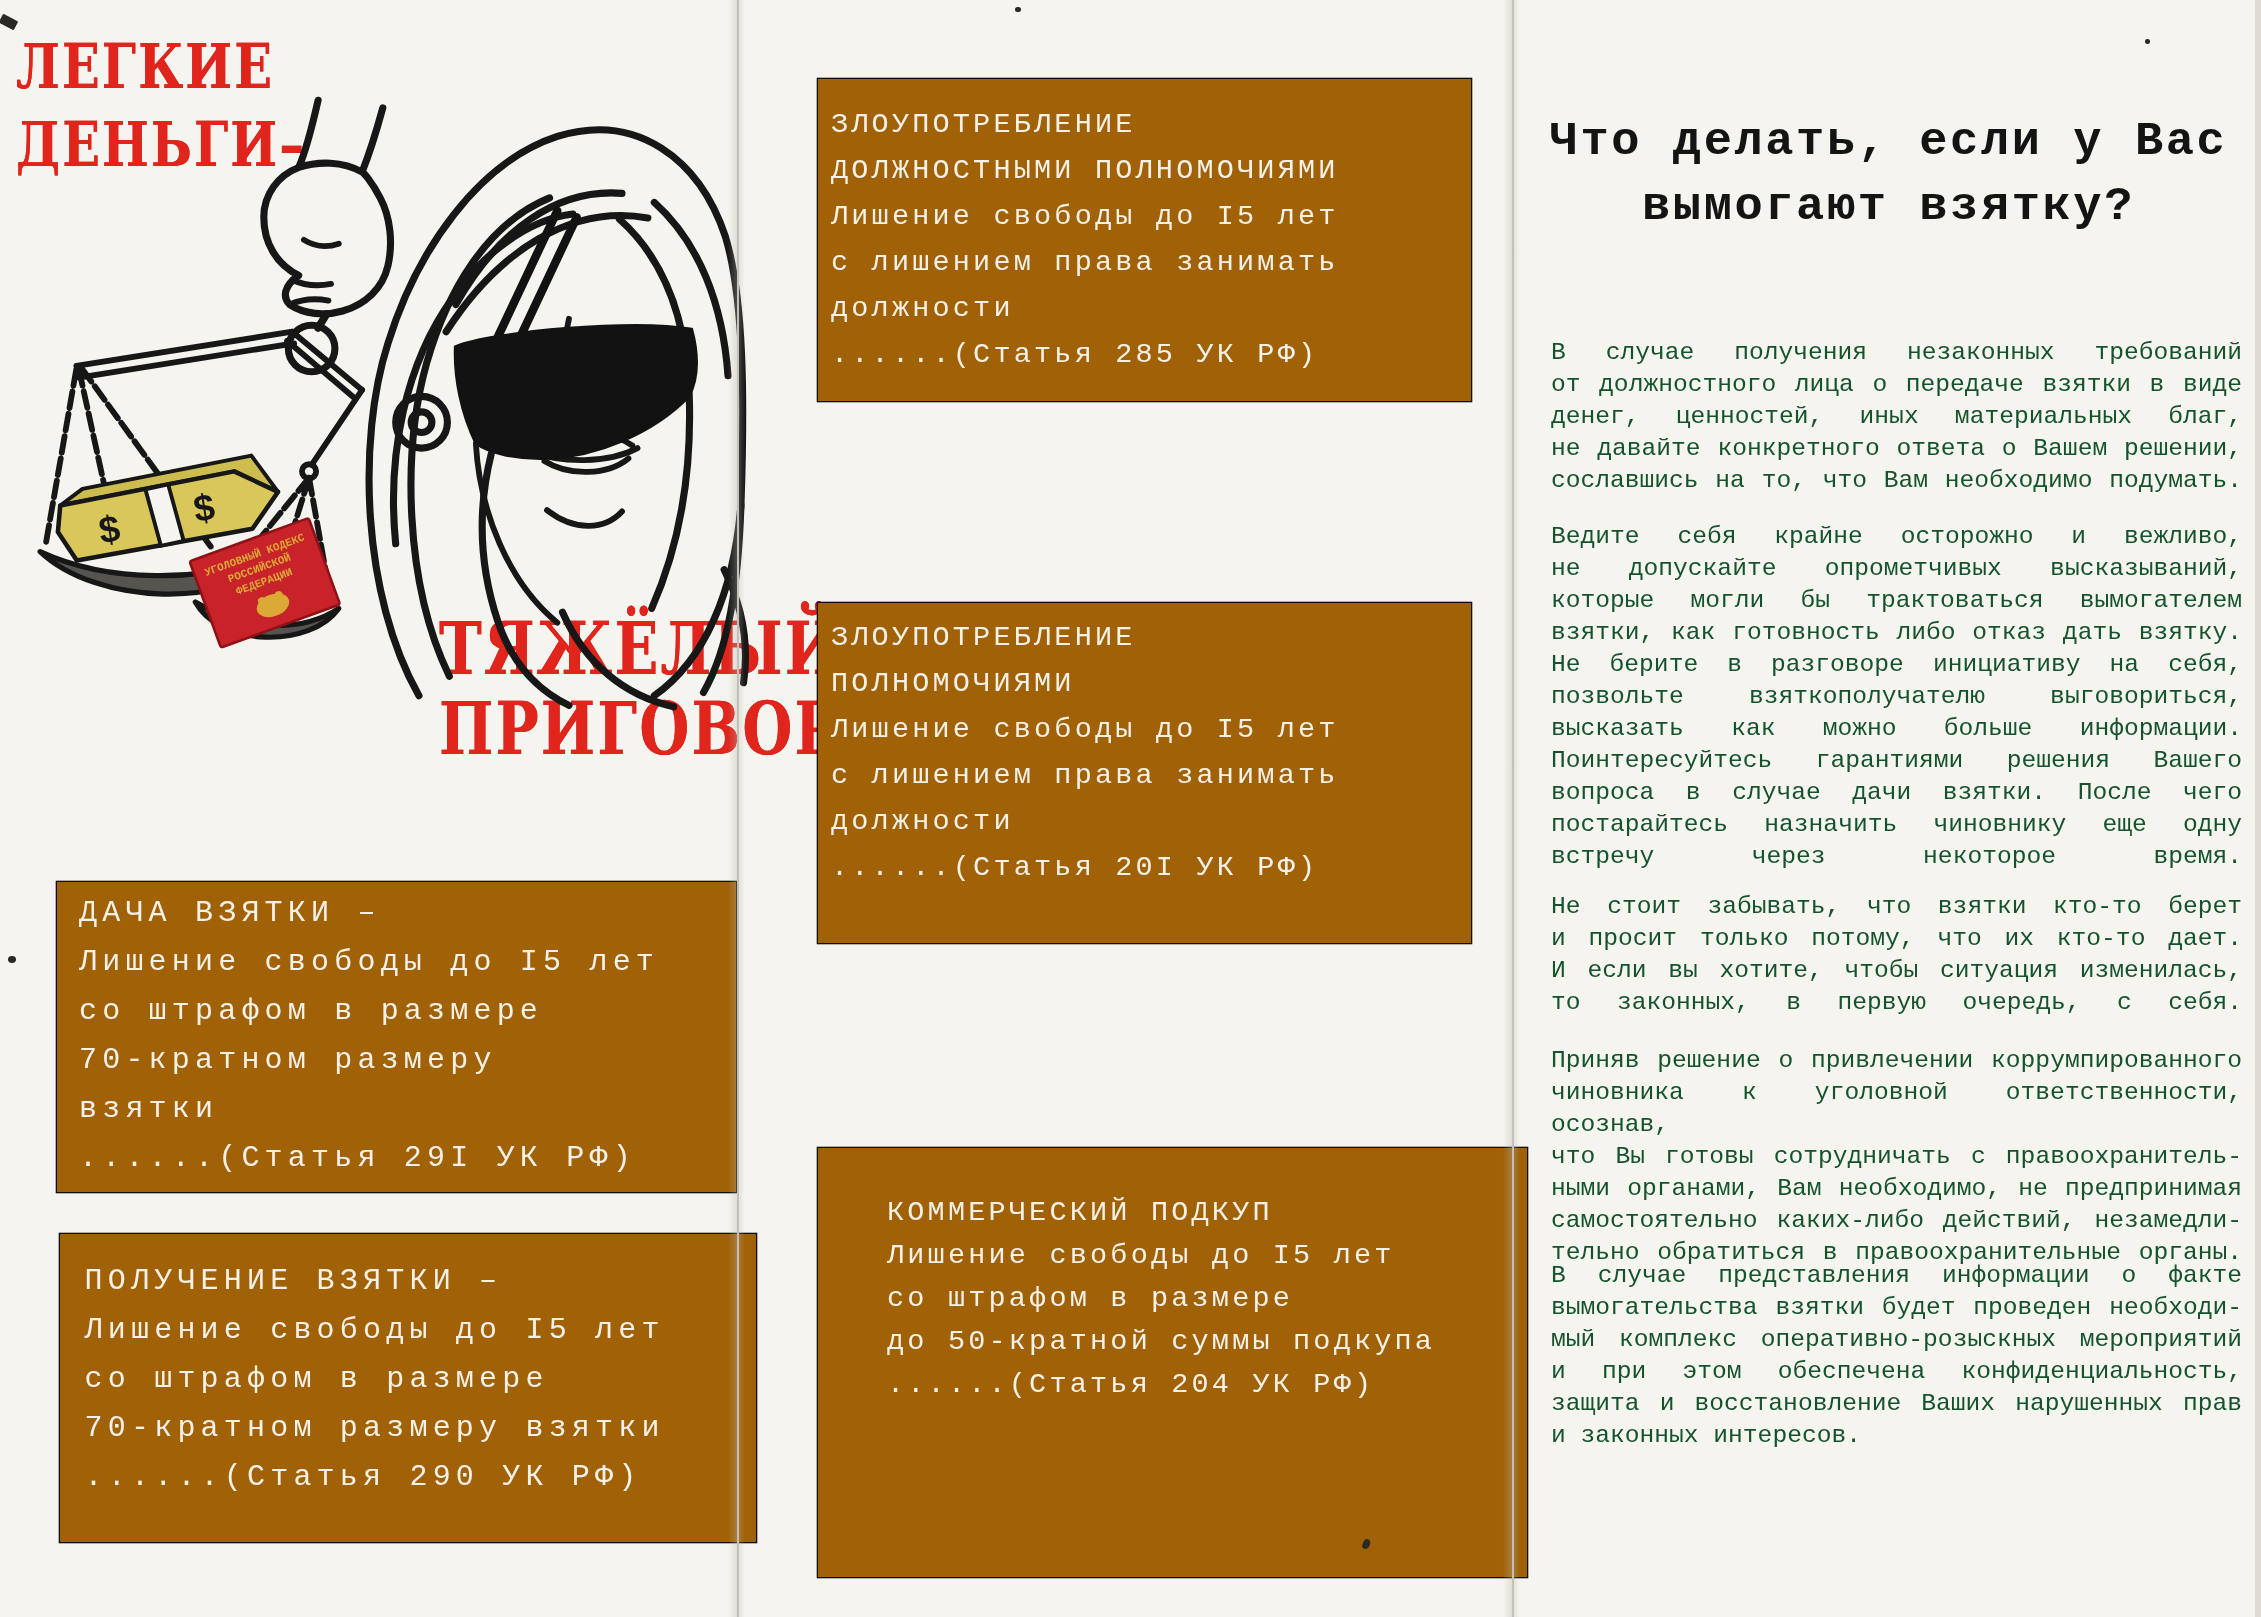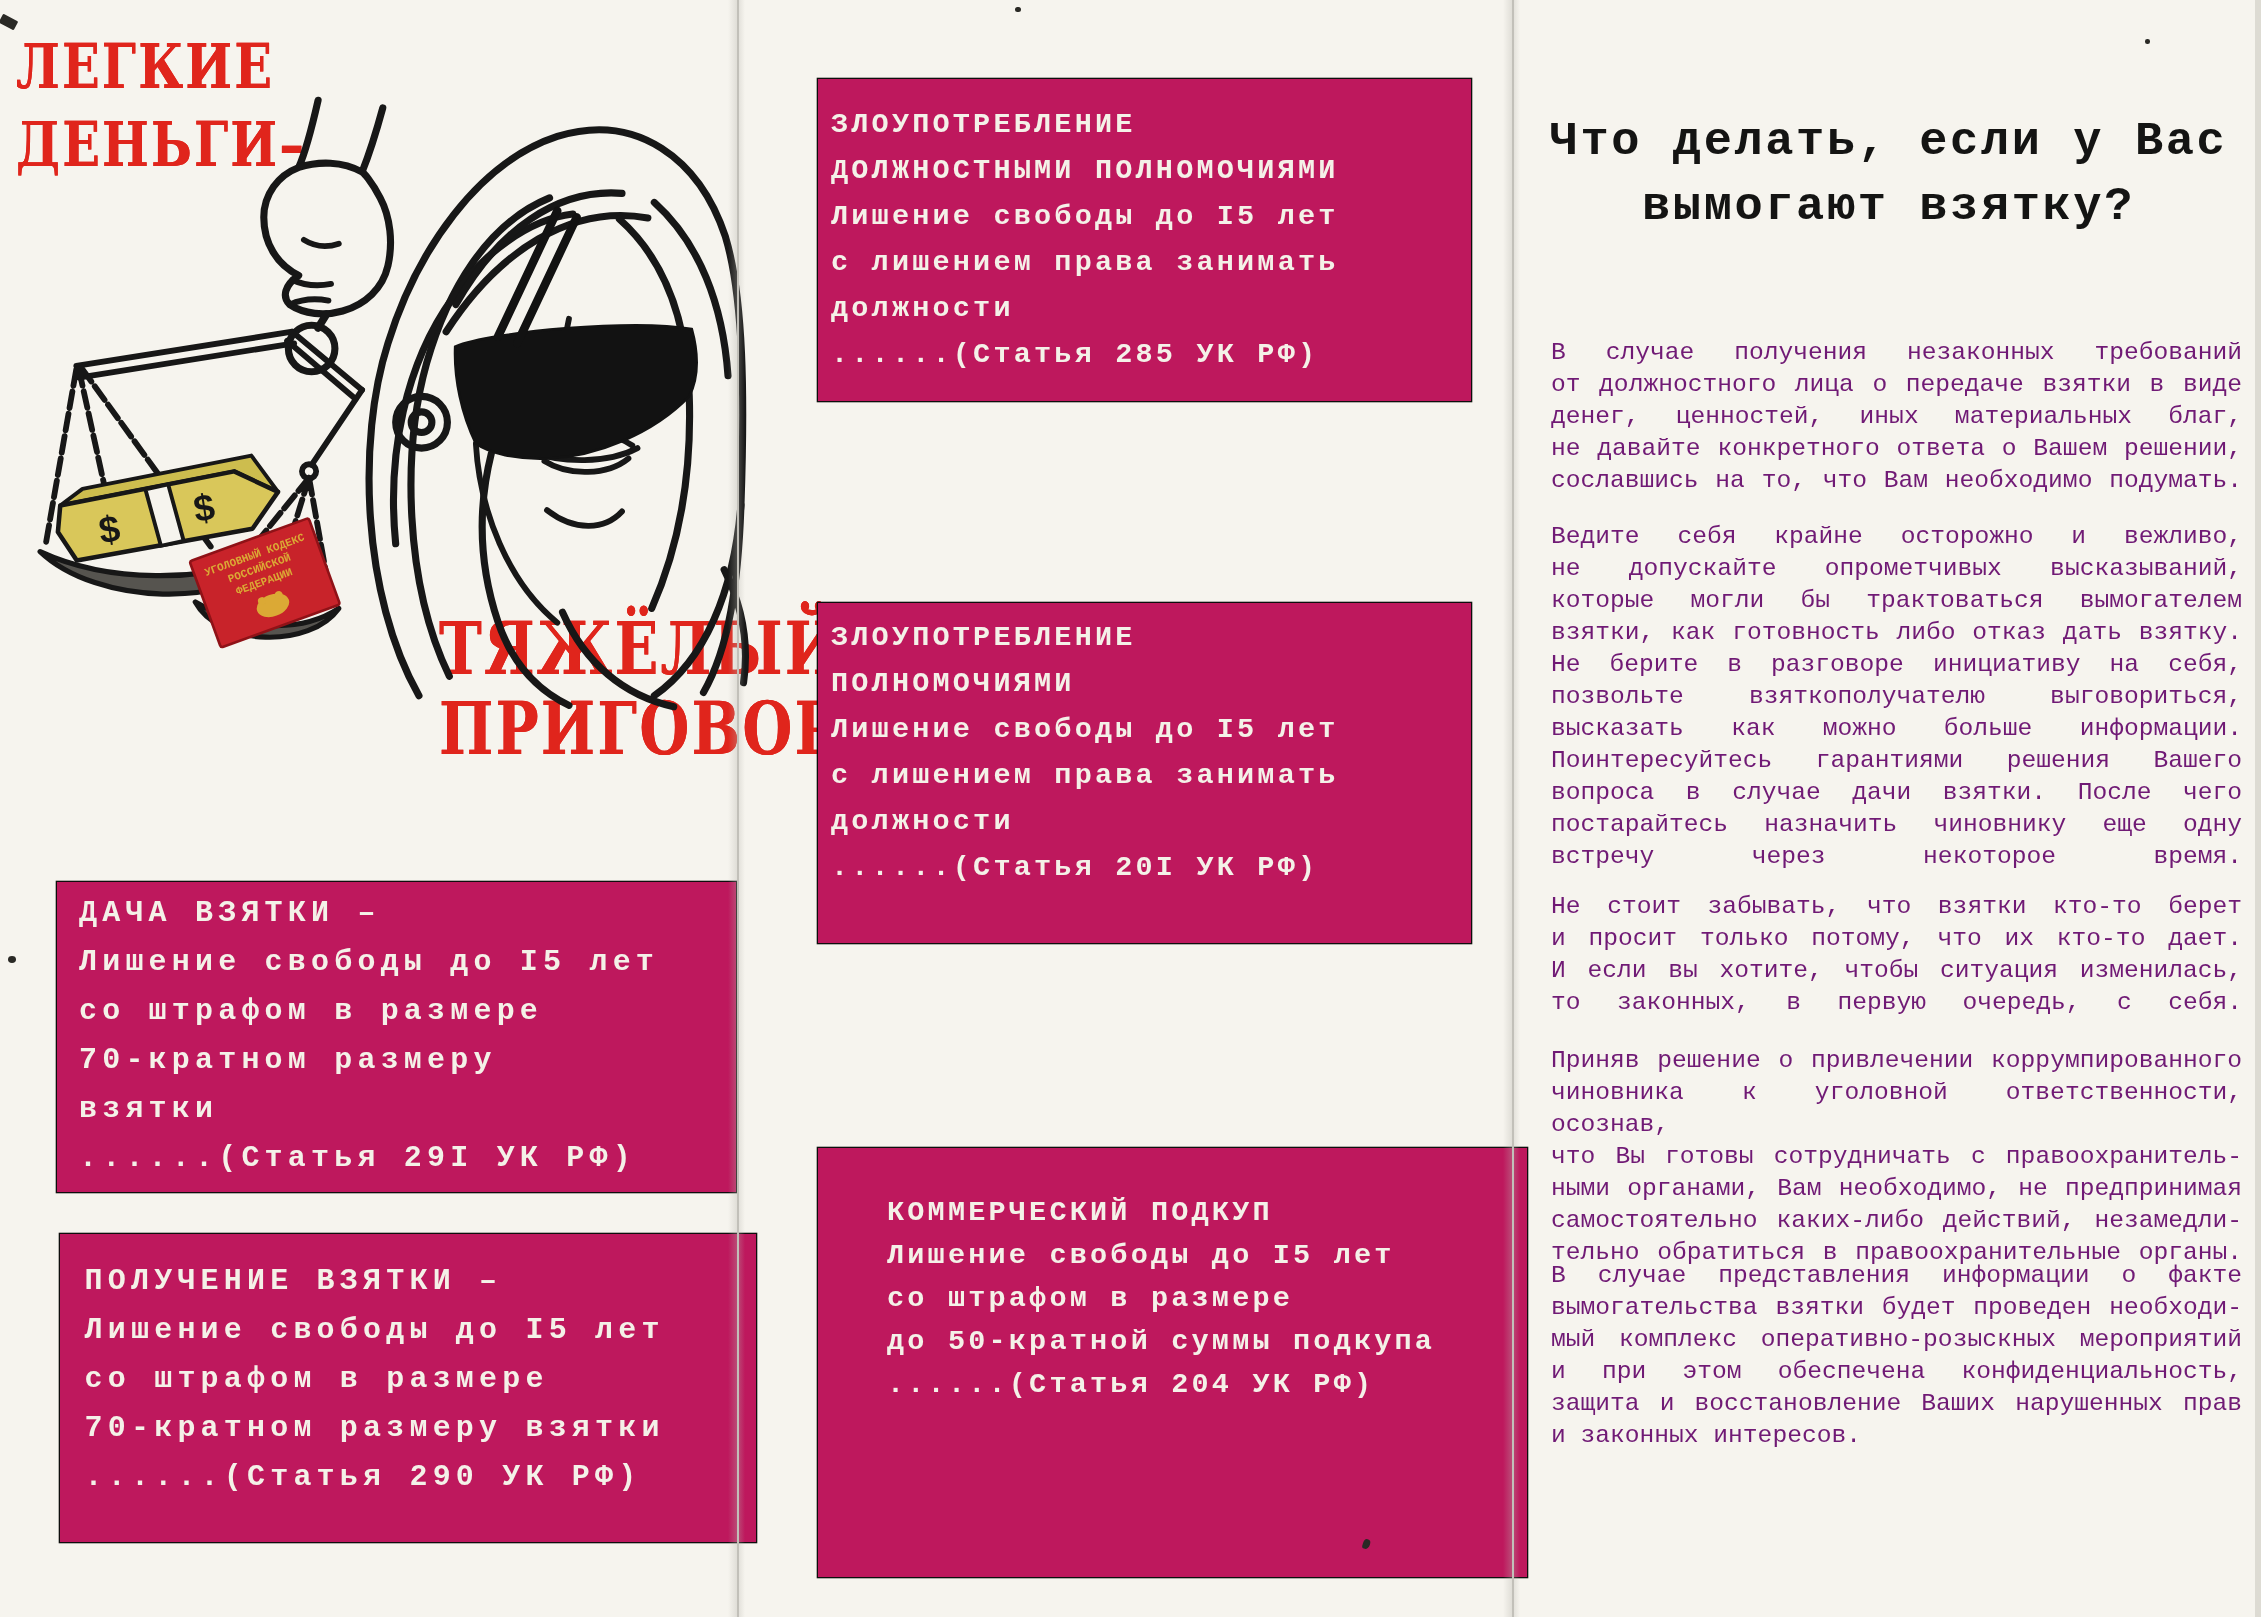--- a/index.html
+++ b/index.html
@@ -22,37 +22,37 @@
     font-weight:bold;color:#e0251c;
     transform:scaleX(.80);transform-origin:left top;
     letter-spacing:2.6px;white-space:nowrap;line-height:1;
     text-shadow:0 0 0.6px #e0251c;
   }
   .hl-small{font-size:62px;}
   .hl-big{font-size:72px;}
 
   
   .bbox{
-    position:absolute;background:#be185d;color:#f4f1e8;
-    font-family:"Liberation Mono",monospace;font-weight:bold;
+    position:absolute;background:#a16207;color:#f4f1e8;
+    font-family:"Liberation Mono",monospace;font-weight:normal;
     box-shadow:0 0 0 1.3px #0e0e0d;
   }
   .bbox .tline{white-space:pre;text-align:left;}
   .bbox-left{font-size:30px;letter-spacing:5.2px;line-height:49px;margin-top:37px;}
   .bbox-mid{font-size:28.5px;letter-spacing:3.2px;line-height:46px;}
 
   
   .title{
     position:absolute;font-family:Liberation Mono, monospace;font-weight:bold;
     color:#141413;font-size:47px;letter-spacing:2.6px;line-height:65px;
   }
   .title .tline{text-align:center;white-space:nowrap;}
   .para{
     position:absolute;font-family:"Liberation Mono",monospace;
-    color:#701a75;font-size:24.6px;line-height:32px;
+    color:#14532d;font-size:24.6px;line-height:32px;
   }
   .para .tline{text-align:justify;text-align-last:justify;}
   .para.flush-last .tline:last-child{text-align-last:left;}
 
   
   .speck{position:absolute;background:#2a2925;border-radius:50%;}
 
   svg text{font-family:"Liberation Mono",monospace;}
 </style>
 </head>

